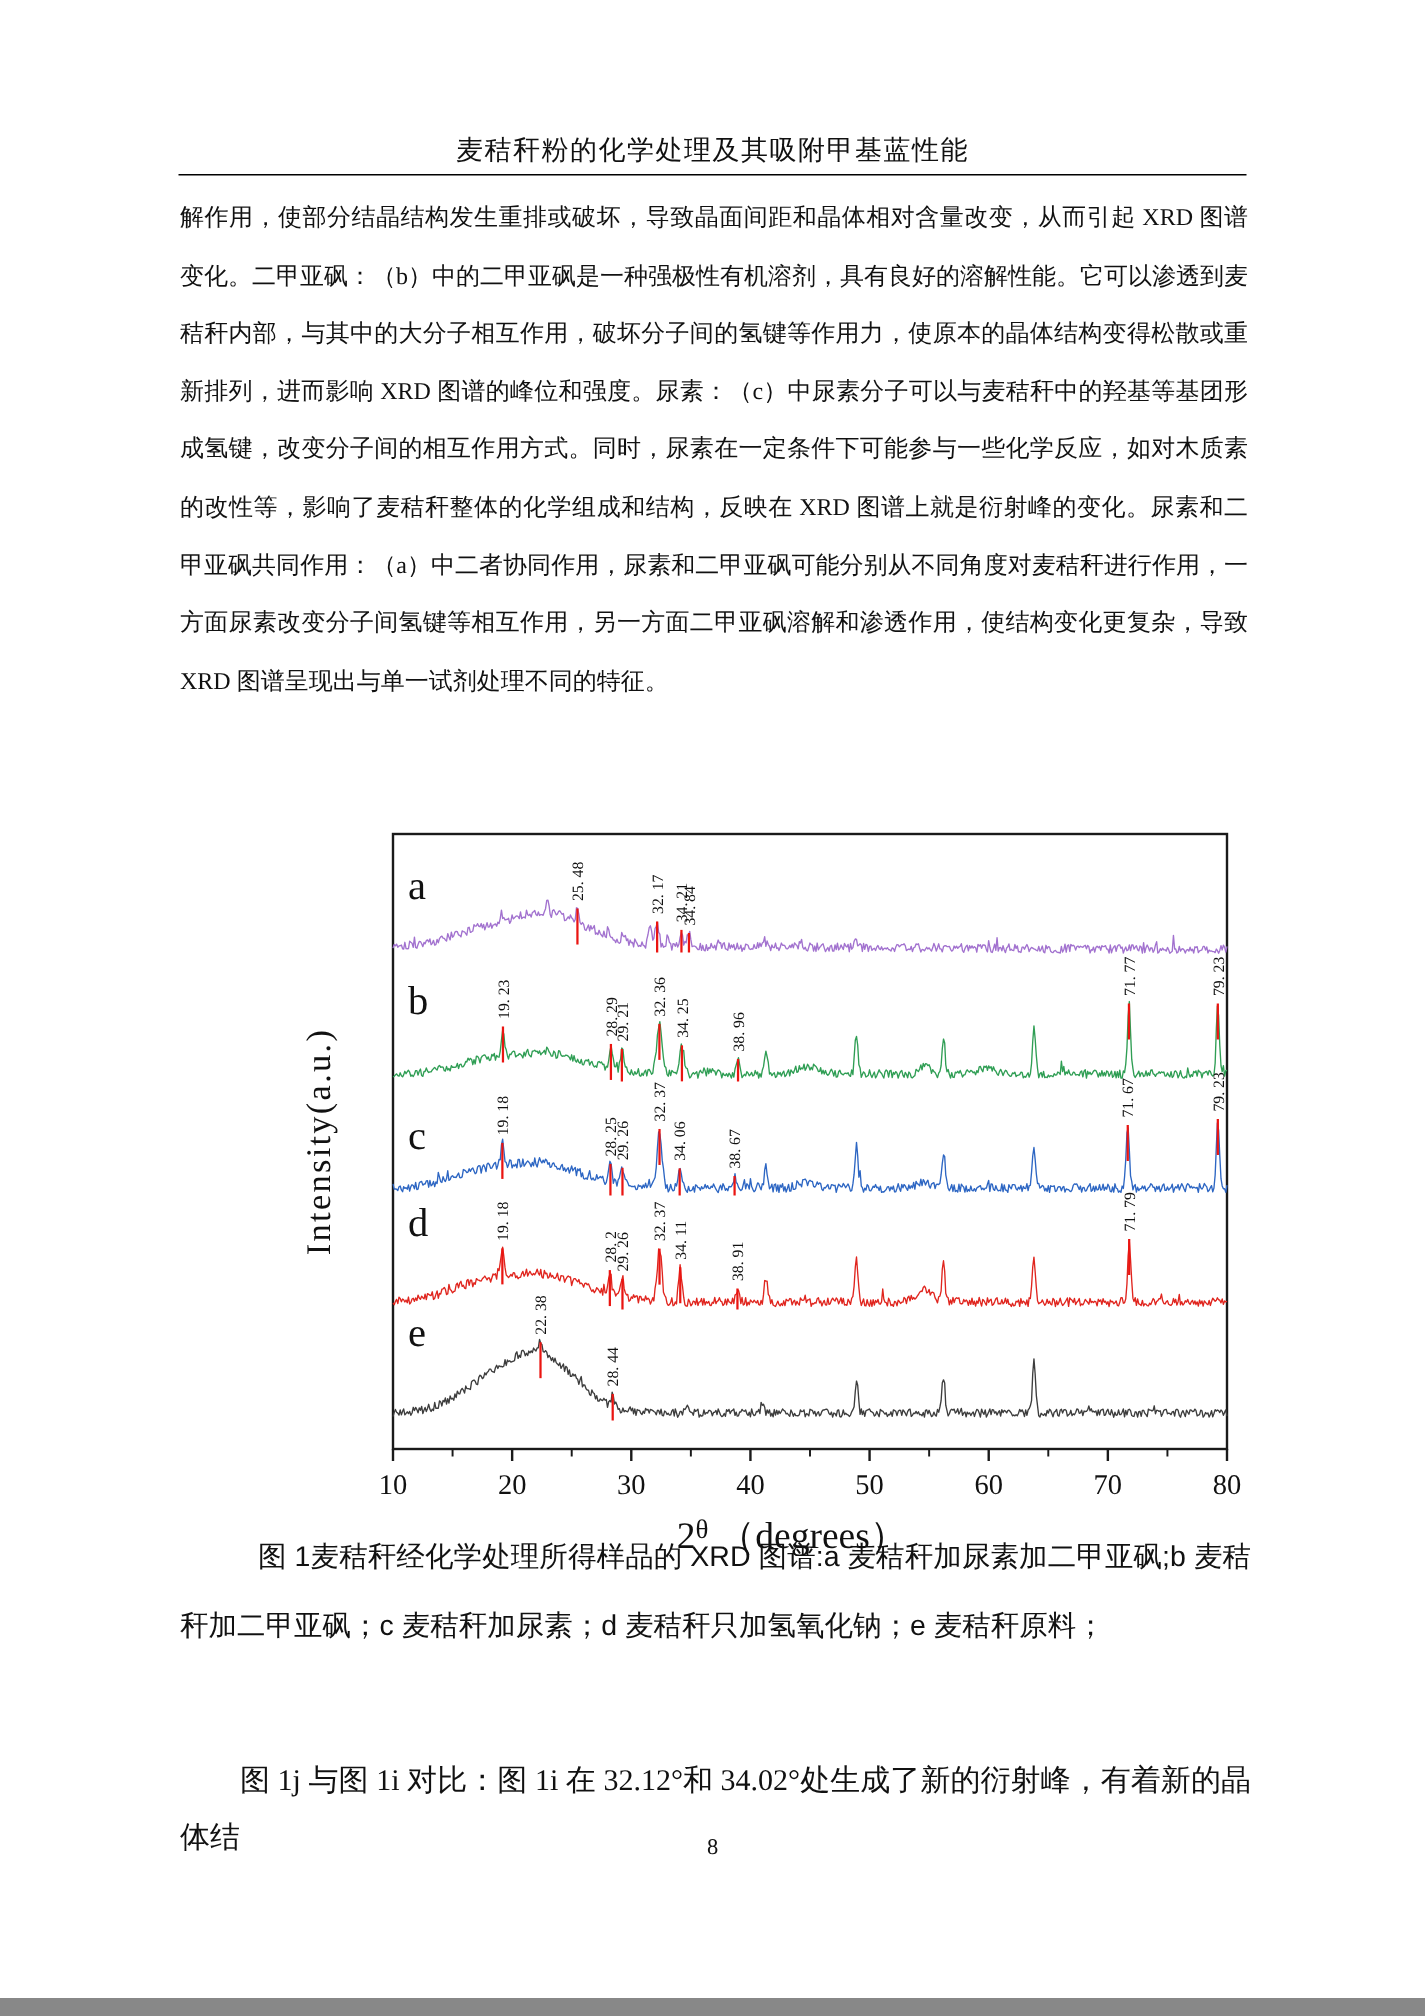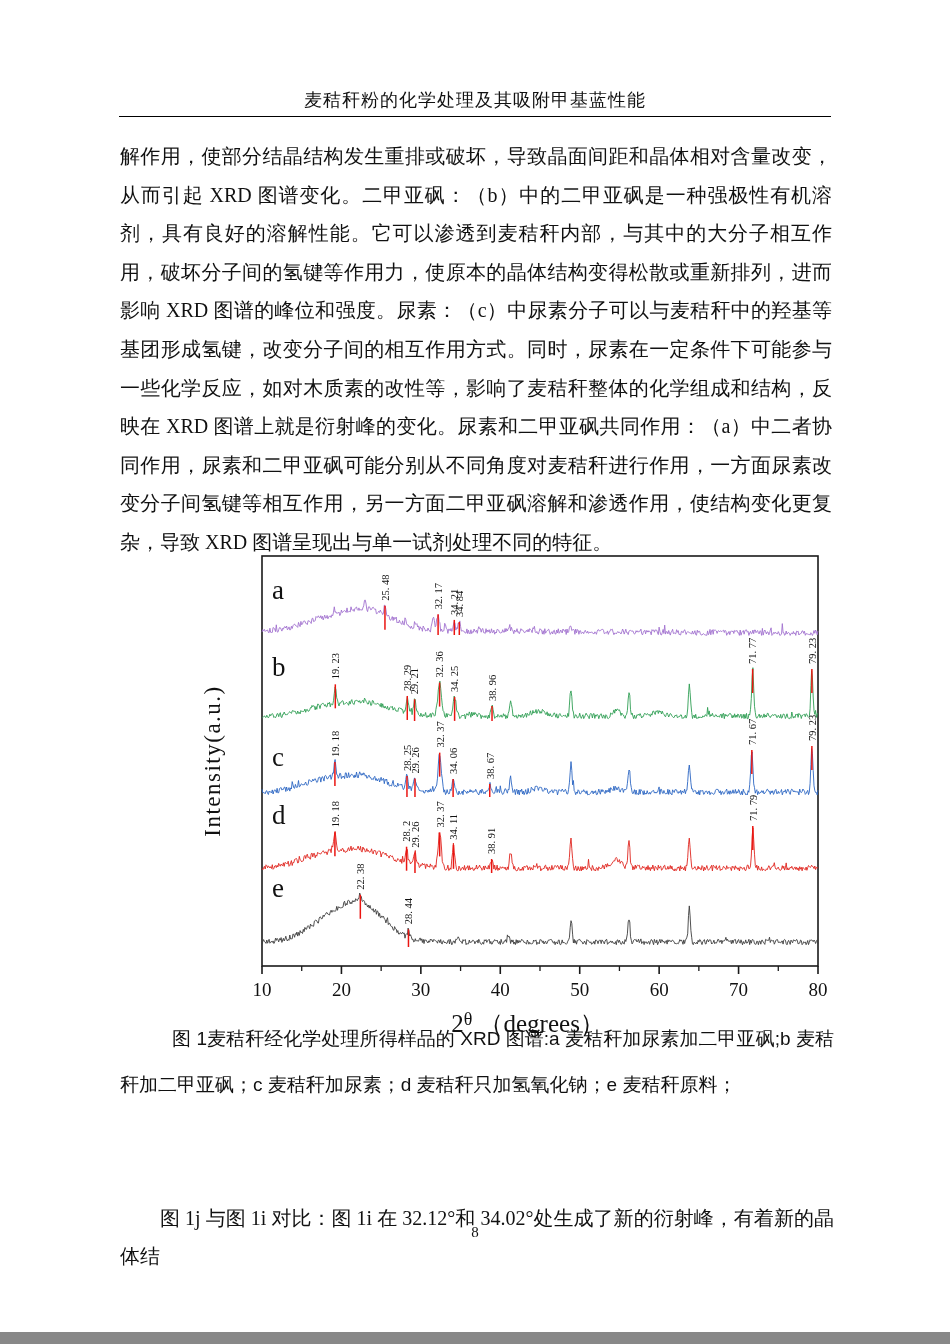--- a/index.html
+++ b/index.html
@@ -15,39 +15,39 @@
   }
   .header-title{
     position:absolute;left:0;top:88px;width:950px;
     text-align:center;font-size:18px;letter-spacing:1px;
   }
   .header-rule{
     position:absolute;left:119px;top:116px;width:712px;
     border-top:1.6px solid #000;height:0;
   }
   .body-text{
-    position:absolute;left:120px;top:137px;width:712px;
-    font-size:20px;line-height:38.6px;
+    position:absolute;left:120px;top:127px;width:712px;
+    font-size:16px;line-height:38.6px;
     text-align:justify;text-justify:inter-ideograph;
   }
   .figure{
     position:absolute;left:200px;top:538px;width:650px;height:508px;margin:0;
   }
   .figure svg{display:block;width:650px;height:508px;}
   .figure svg text{font-family:"Liberation Serif","DejaVu Serif",serif;fill:#111;}
   .caption{
     position:absolute;left:120px;top:1016px;width:714px;
     font-family:"Liberation Sans","DejaVu Sans",sans-serif;
     font-size:19px;line-height:46px;
     text-align:justify;text-indent:52px;
   }
   .para2{
     position:absolute;left:120px;top:1168px;width:714px;
     font-size:20px;line-height:38px;
-    text-align:justify;text-indent:40px;margin-top:31px;
+    text-align:justify;text-indent:40px;
   }
   .page-number{
     position:absolute;left:0;top:1224px;width:950px;
     text-align:center;font-size:15px;
   }
 </style>
 </head>
 <body>
 
 <div class="page">

